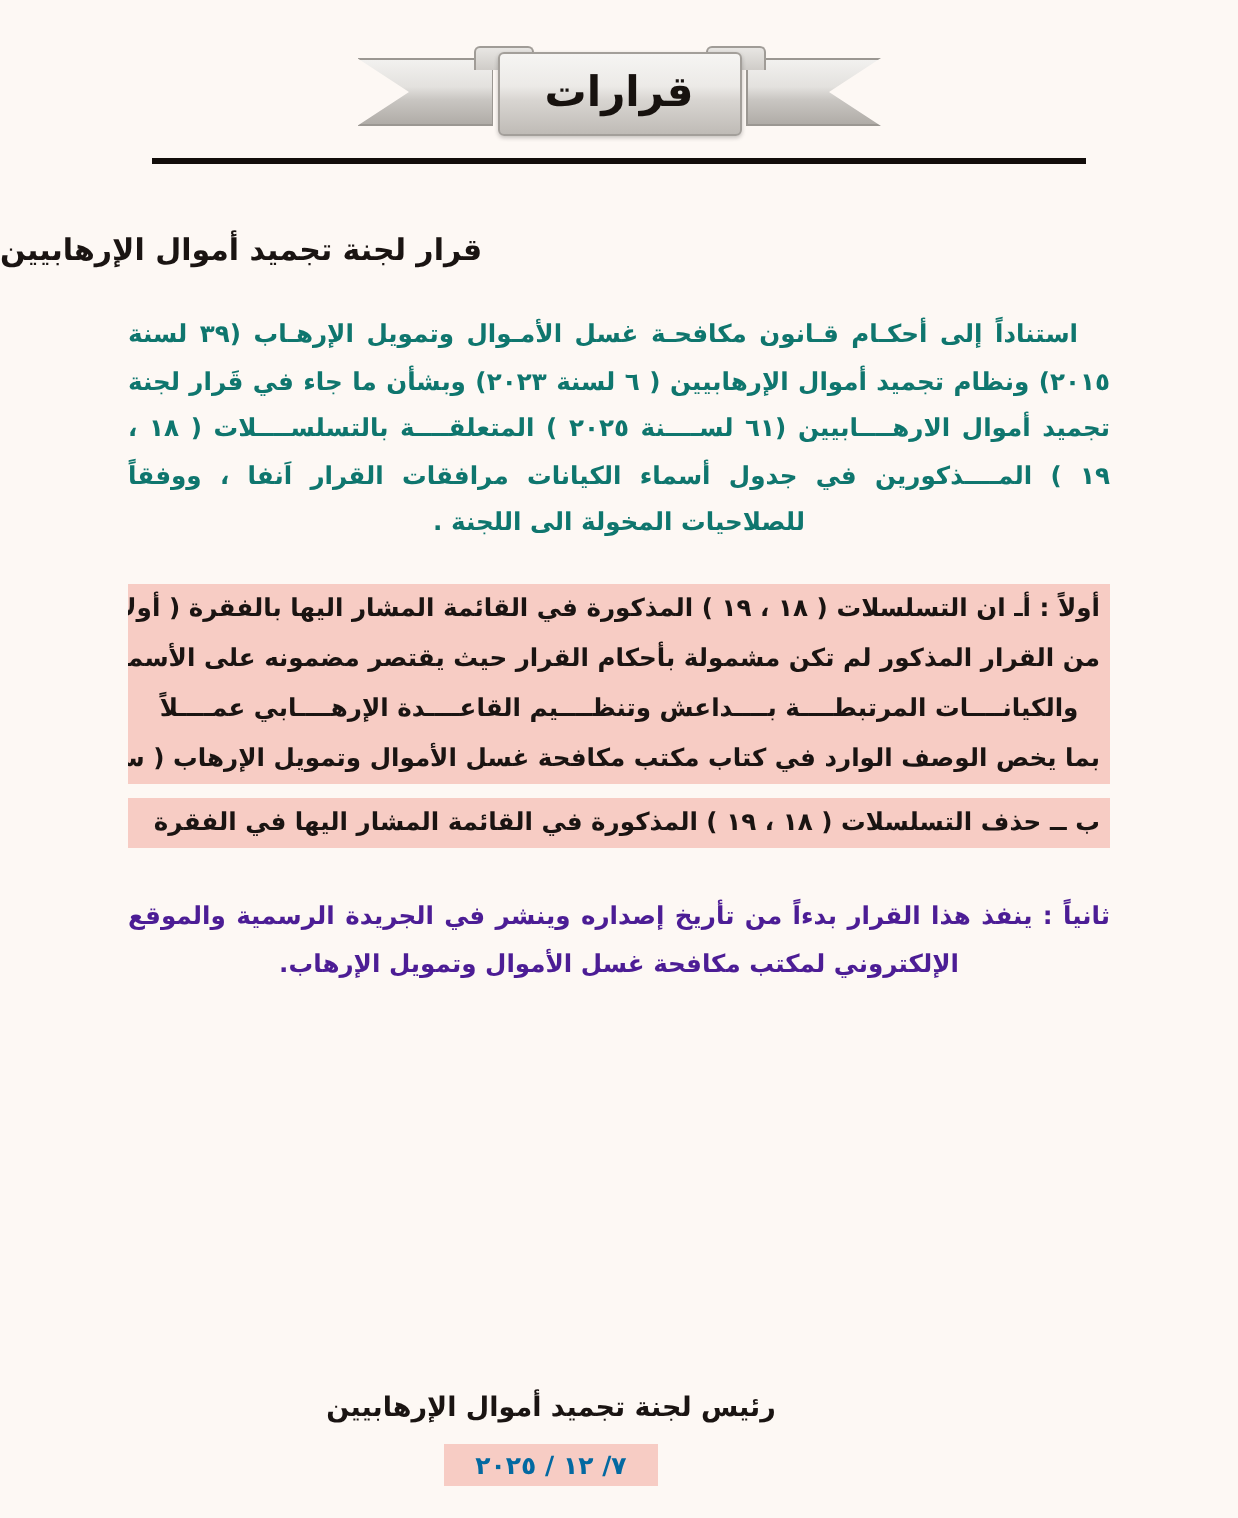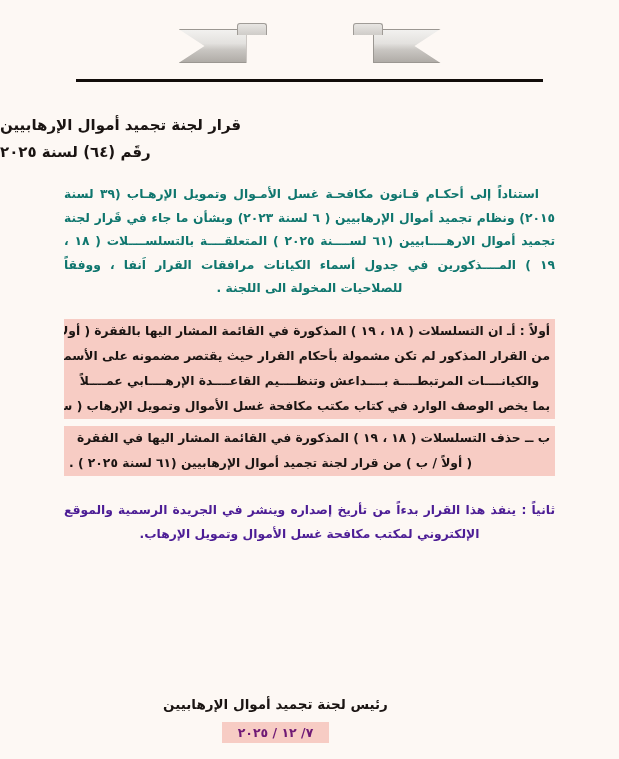--- a/index.html
+++ b/index.html
@@ -189,64 +189,65 @@
     line-height: 22px;
   }
   .sig-date {
     display: inline-block;
     margin-top: 7px;
     background: #f7ccc4;
     padding: 3px 16px;
     font-family: "DejaVu Sans", "Liberation Sans", sans-serif;
     font-size: 12.5px;
     font-weight: bold;
-    color: #701a75;
+    color: #0369a1;
     letter-spacing: 1px;
     text-align: center;
   }
 </style>
 </head>
 <body>
 
 <div class="page">
 
   <div class="banner-wrap">
     <div class="ribbon">
       <div class="ribbon-tail left"></div>
       <div class="ribbon-tail right"></div>
       <div class="ribbon-fold fl"></div>
       <div class="ribbon-fold fr"></div>
+      <div class="ribbon-center">
+        <span class="ribbon-title">قرارات</span>
+      </div>
     </div>
   </div>
 
   <div class="divider-wrap">
     <div class="divider"></div>
   </div>
 
   <div class="doc-title">
     <div>قرار لجنة تجميد أموال الإرهابيين</div>
-    <div>رقَم (٦٤) لسنة ٢٠٢٥</div>
   </div>
 
   <div class="content">
 
     <p class="para indent">استناداً إلى أحكـام قـانون مكافحـة غسل الأمـوال وتمويل الإرهـاب (٣٩ لسنة ٢٠١٥) ونظام تجميد أموال الإرهابيين ( ٦  لسنة ٢٠٢٣) وبشأن ما جاء في قَرار لجنة تجميد أموال الارهــــابيين (٦١ لســــنة ٢٠٢٥ ) المتعلقــــة بالتسلســــلات ( ١٨ ، ١٩ ) المــــذكورين في جدول أسماء الكيانات مرافقات القرار اَنفا ، ووفقاً للصلاحيات المخولة الى اللجنة .</p>
 
     <div class="clause-block">
 
       <div class="clause-group">
         <div class="hl-line lead">أولاً : أـ ان التسلسلات ( ١٨ ، ١٩ ) المذكورة في القائمة المشار اليها بالفقرة ( أولاً / ب )</div>
         <div class="hl-line mid">من القرار المذكور لم تكن مشمولة بأحكام القرار حيث يقتصر مضمونه على الأسماء</div>
         <div class="hl-line mid">والكيانــــات المرتبطــــة بــــداعش وتنظــــيم القاعــــدة الإرهــــابي عمــــلاً</div>
         <div class="hl-line mid">بما يخص الوصف الوارد في كتاب مكتب مكافحة غسل الأموال وتمويل الإرهاب ( سري )</div>
       </div>
 
       <div class="clause-group">
         <div class="hl-line lead">ب ــ حذف التسلسلات ( ١٨ ، ١٩ ) المذكورة في القائمة المشار اليها في الفقرة</div>
-        <div class="hl-line end">( أولاً / ب ) من قرار لجنة تجميد أموال الإرهابيين (٦١ لسنة ٢٠٢٥ ) .</div>
       </div>
 
     </div>
 
     <p class="closing">ثانياً : ينفذ هذا القرار بدءاً من تأريخ إصداره وينشر في الجريدة الرسمية والموقع الإلكتروني لمكتب مكافحة غسل الأموال وتمويل الإرهاب.</p>
 
   </div>
 
   <div class="signature">
     <div class="sig-name">رئيس لجنة تجميد أموال الإرهابيين</div>

